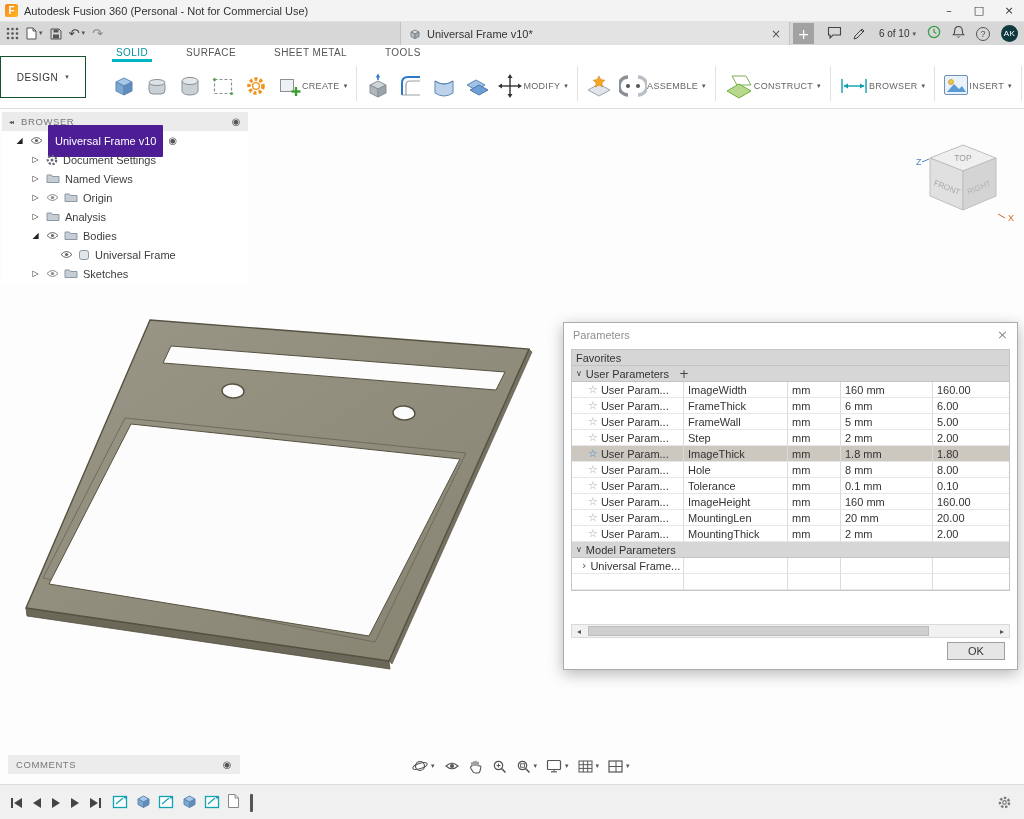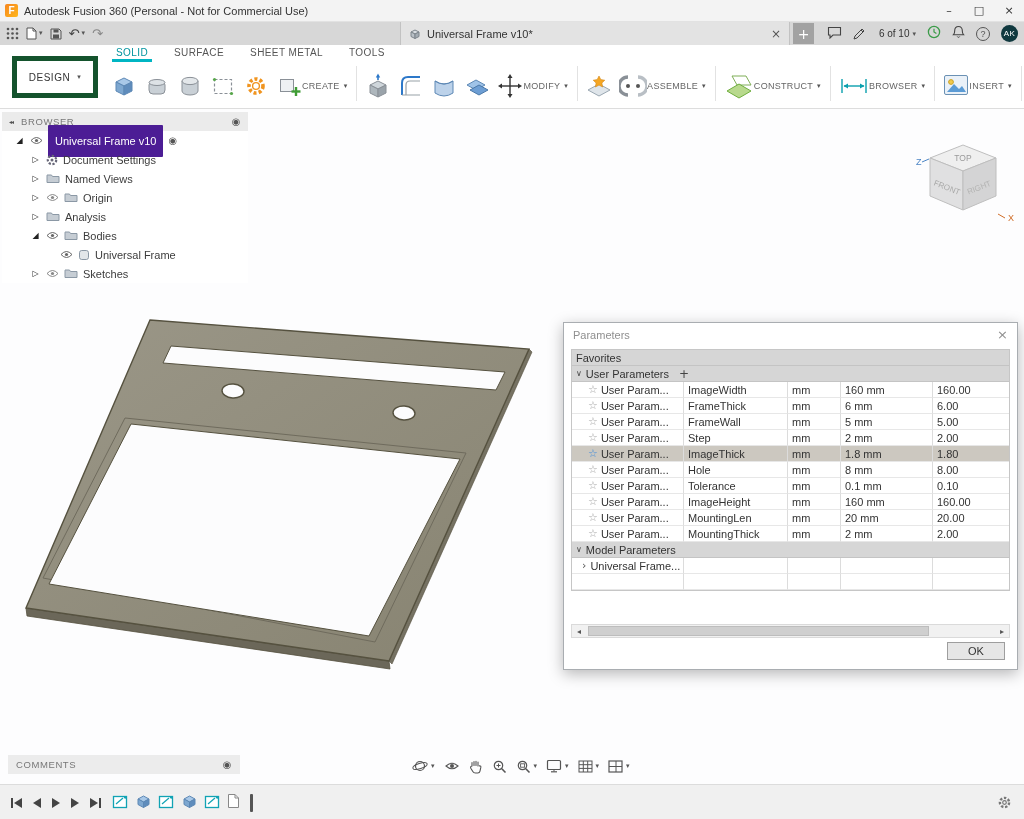--- a/index.html
+++ b/index.html
@@ -22,22 +22,22 @@
   .doc-tab{position:absolute;left:400px;top:0;width:390px;height:23px;background:#e3e3e3;border-left:1px solid #c2c2c2;border-right:1px solid #c2c2c2;display:flex;align-items:center;padding:0 8px;font-size:11px;color:#333;gap:6px}
   .doc-tab .close{margin-left:auto;color:#555;font-size:12px}
   .new-tab{position:absolute;left:793px;top:1px;width:21px;height:21px;background:#a2a2a2;color:#fff;font-size:14px;display:flex;align-items:center;justify-content:center}
   .tab-right{position:absolute;right:6px;top:0;height:23px;display:flex;align-items:center;gap:11px}
   .tab-right .txt{font-size:10px;color:#333}
   .avatar{width:17px;height:17px;border-radius:50%;background:#10393f;color:#fff;font-size:8px;display:flex;align-items:center;justify-content:center;letter-spacing:.3px}
   .help-circ{width:14px;height:14px;border-radius:50%;border:1.2px solid #555;color:#555;font-size:9px;display:flex;align-items:center;justify-content:center}
 
   
   .toolbar{position:absolute;top:45px;left:0;right:0;height:64px;background:#fff;border-bottom:1px solid #ddd}
-  .design-btn{position:absolute;left:12px;top:11px;width:86px;height:42px;border:5px solid #14532d;background:#fff;display:flex;align-items:center;justify-content:center;gap:5px;font-size:10px;color:#333;letter-spacing:.5px}
-  .ribbon-tabs{position:absolute;left:112px;top:0;height:17px;display:flex;gap:18px;align-items:stretch;font-size:10px;color:#555;letter-spacing:.4px}
+  .design-btn{position:absolute;left:0;top:11px;width:86px;height:42px;border:1px solid #14532d;background:#fff;display:flex;align-items:center;justify-content:center;gap:5px;font-size:10px;color:#333;letter-spacing:.5px}
+  .ribbon-tabs{position:absolute;left:112px;top:0;height:17px;display:flex;gap:30px;align-items:stretch;font-size:10px;color:#555;letter-spacing:.4px}
   .ribbon-tab{display:flex;align-items:center;padding:0 4px;border-bottom:3px solid transparent}
   .ribbon-tab.active{color:#00939e;border-bottom-color:#00b5c3}
   .groups{position:absolute;left:102px;top:17px;right:0;height:47px;display:flex}
   .tool-group{display:flex;align-items:center;padding:0 9px;position:relative}
   .tool-group + .tool-group::before{content:"";position:absolute;left:0;top:4px;bottom:8px;width:1px;background:#e2e2e2}
   .tool-icons{display:flex;align-items:center;gap:7px;height:33px}
   .tool-label{font-size:9px;color:#666;letter-spacing:.3px;display:flex;align-items:center;gap:2px}
   .ticon{display:flex;align-items:center;justify-content:center}
 
   

